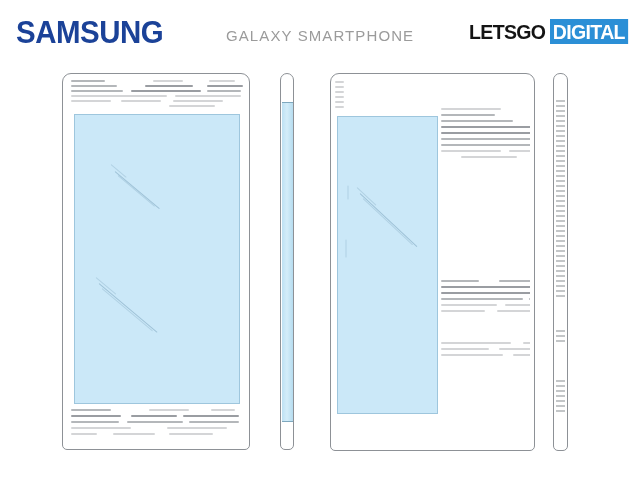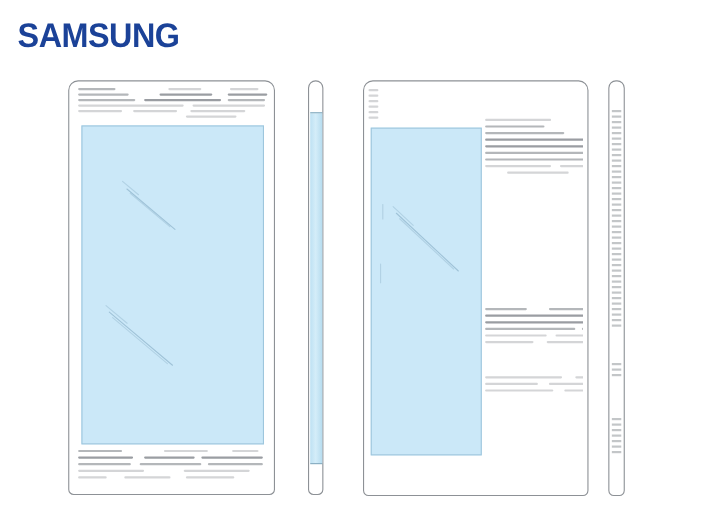--- a/index.html
+++ b/index.html
@@ -247,21 +247,26 @@
 </style>
 </head>
 <body>
 
 <div id="page">
 
   <div class="header">
 
     <div class="samsung-logo">SAMSUNG</div>
 
-
+    <div class="galaxy-title">GALAXY SMARTPHONE</div>
+
+    <div class="lgd-logo">
+      <span class="lgd-letsgo">LETSGO</span>
+      <span class="lgd-digital">DIGITAL</span>
+    </div>
 
   </div>
 
   <div class="drawing">
 
     <div class="dev" id="dev1">
 
       <div class="txtblock-top">
         <div class="line" style="left:2px;  top:1px;  width:34px;"></div>
         <div class="line faint" style="left:84px; top:1px;  width:30px;"></div>

